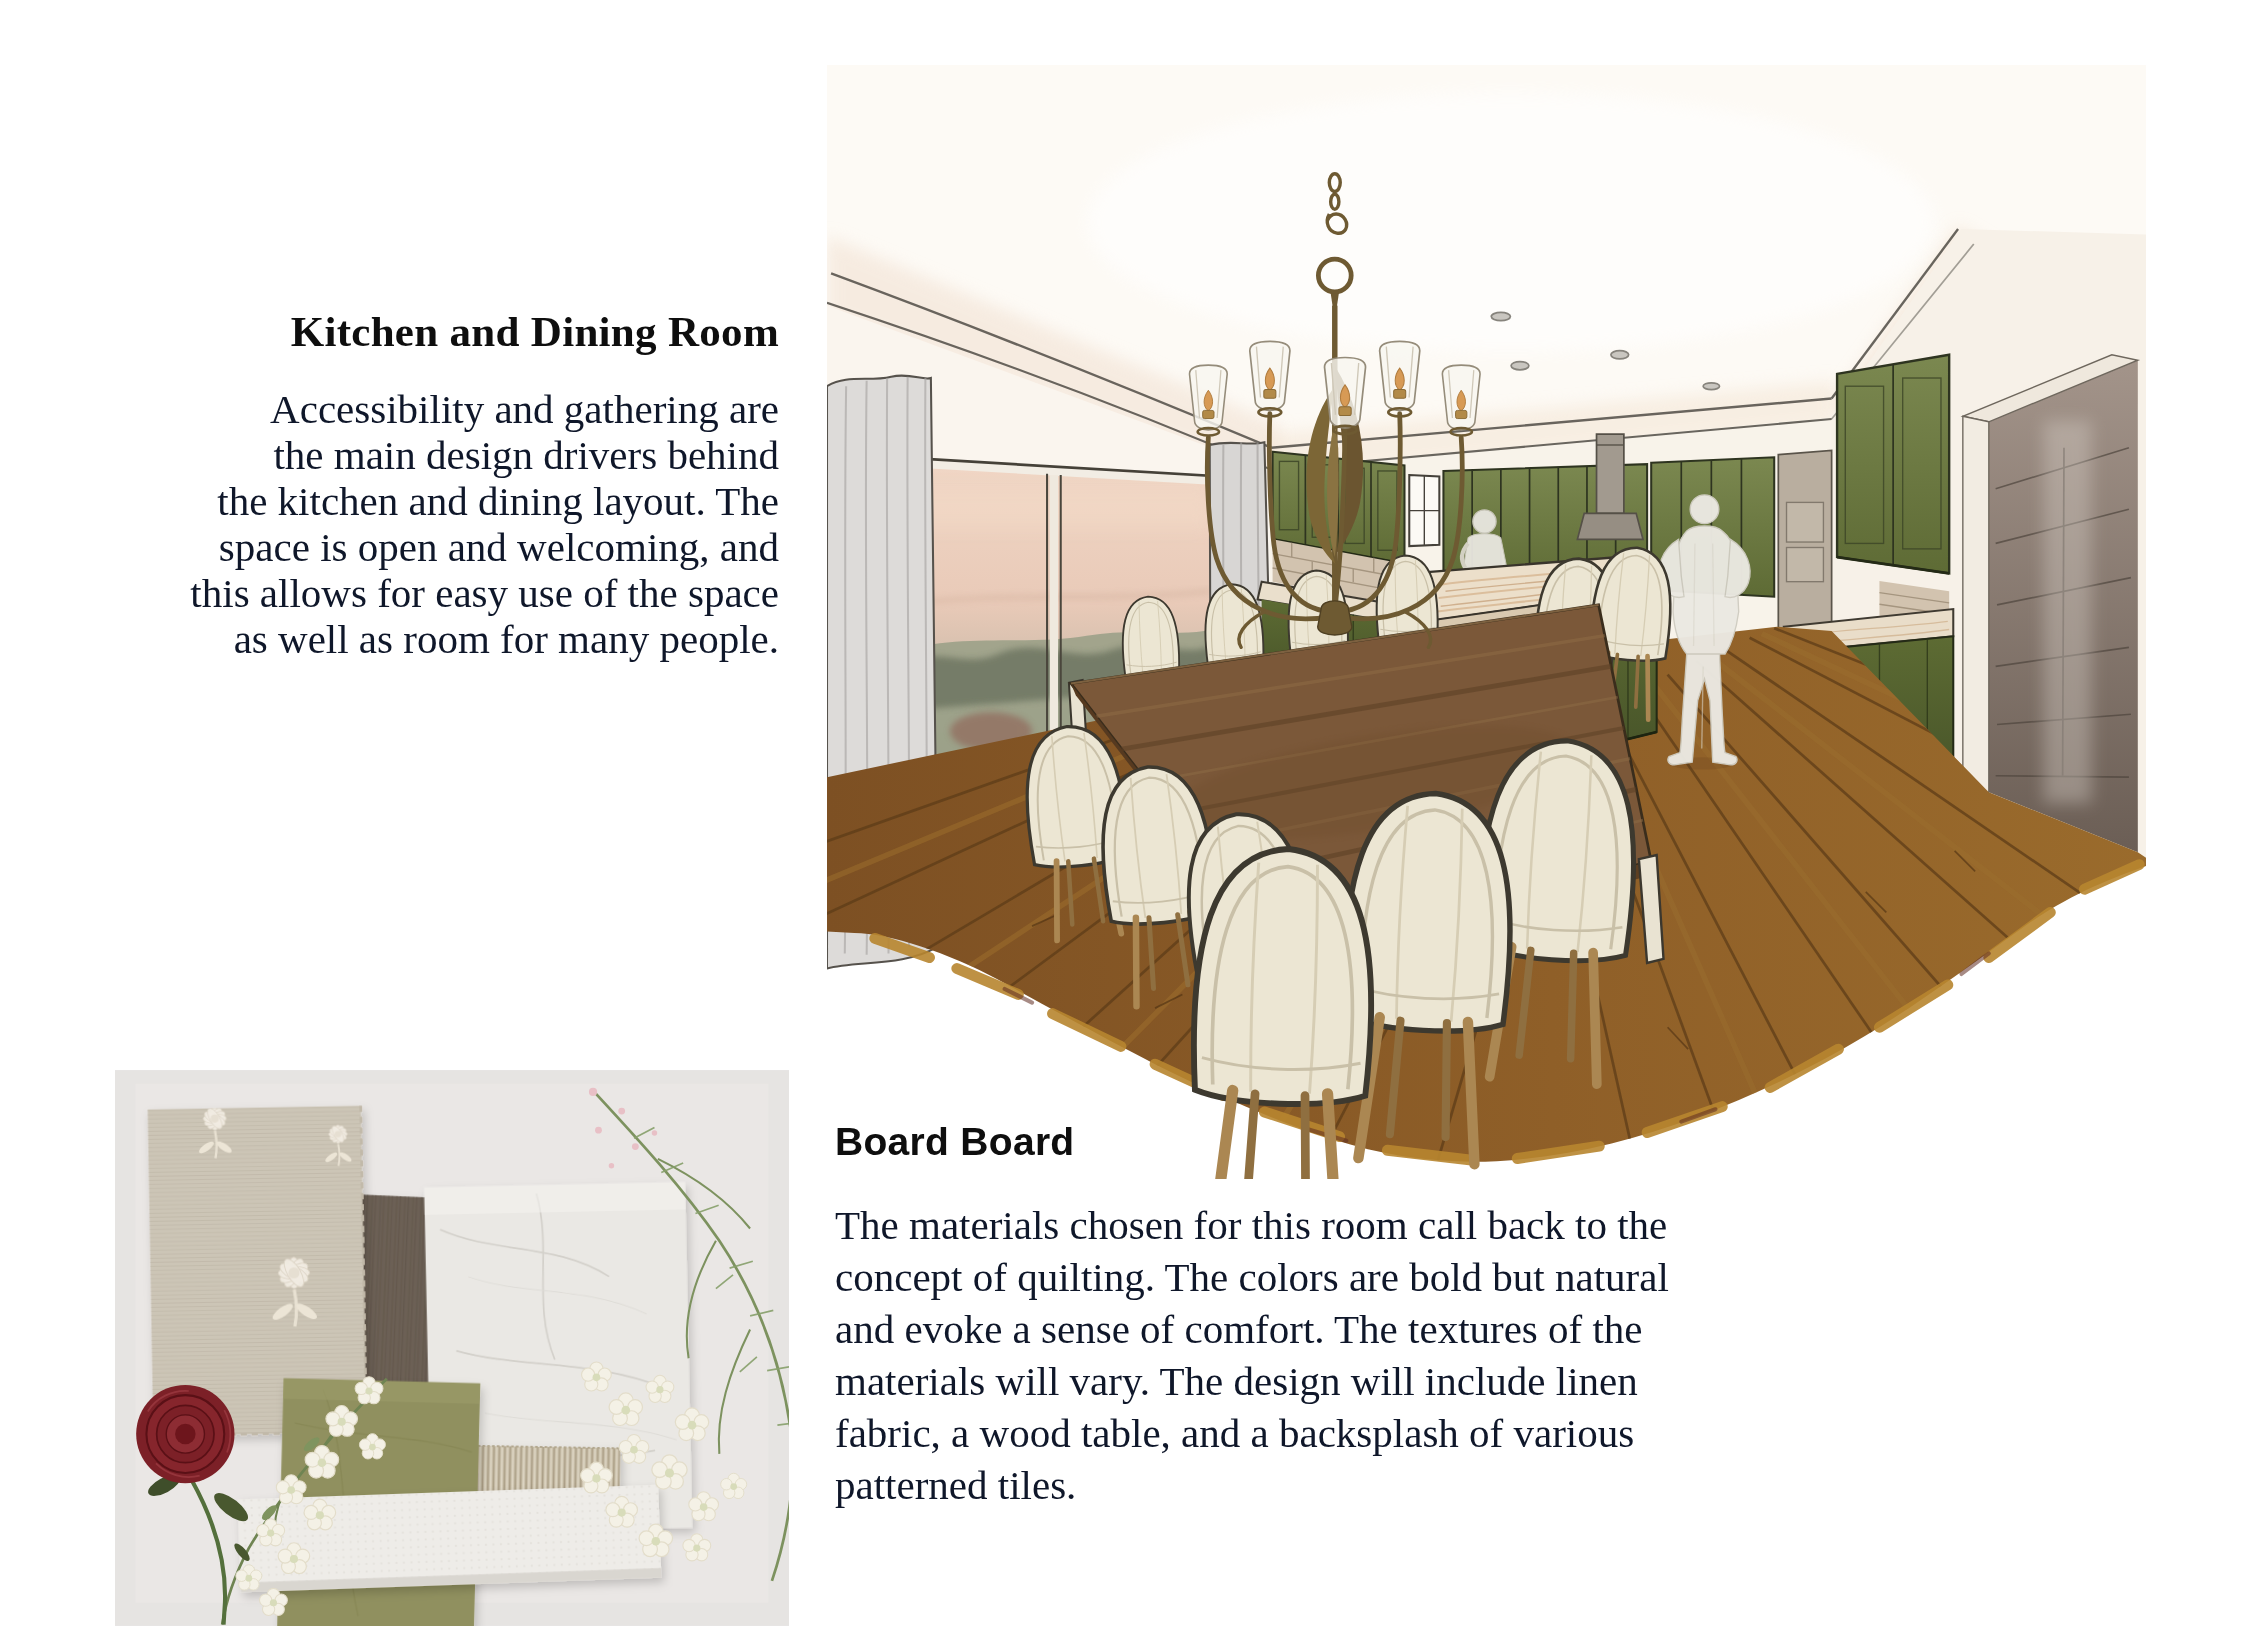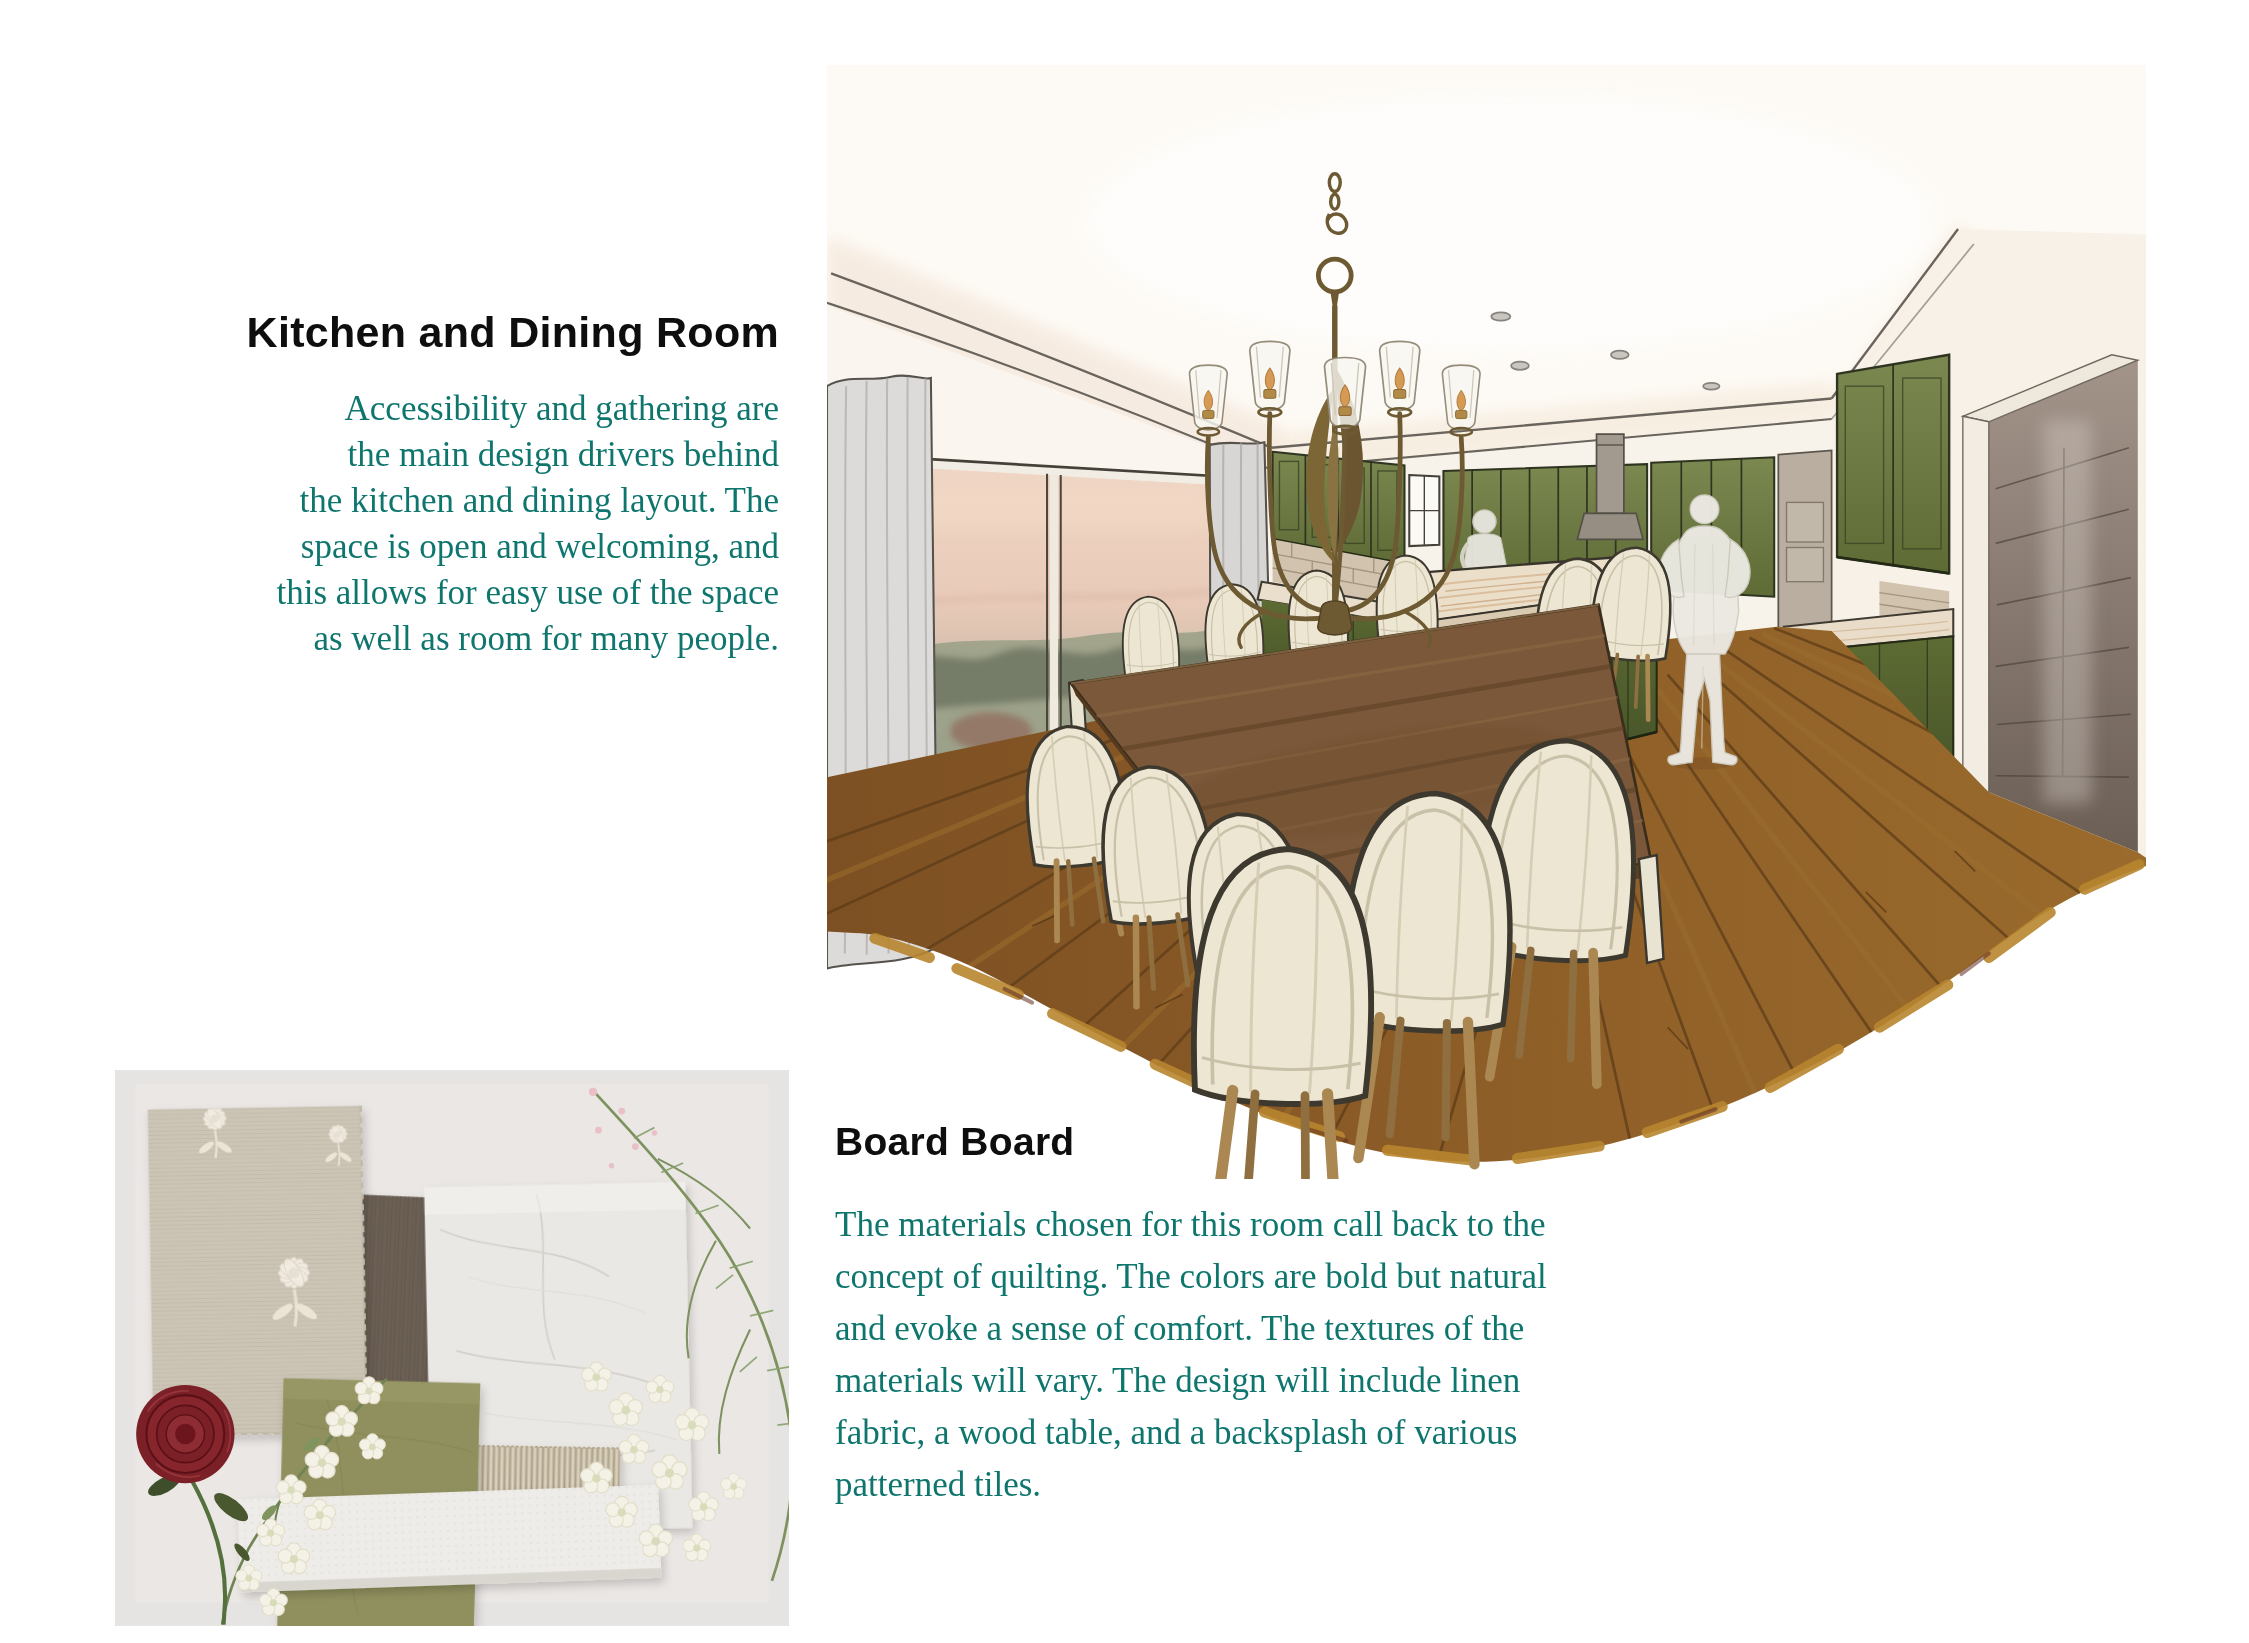--- a/index.html
+++ b/index.html
@@ -2,26 +2,26 @@
 <html style="font-size:11px"><head>
 <meta charset="utf-8">
 <style>
   html,body{margin:0;padding:0;}
   body{
     width:2250px;height:1644px;position:relative;background:#ffffff;
     font-family:"Liberation Sans",sans-serif;overflow:hidden;
   }
   .kitchen-text{position:absolute;left:163px;top:309px;width:616px;text-align:right;}
   .kitchen-text .sec-title{
-    font-family:Liberation Sans, sans-serif;font-weight:600;font-size:43px;line-height:1.08;
+    font-family:Liberation Serif, serif;font-weight:600;font-size:43px;line-height:1.08;
     letter-spacing:0.3px;color:#0e0e0e;margin:0 0 31px 0;
   }
   .body-copy{
-    font-family:"Liberation Serif",serif;font-weight:400;font-size:35px;line-height:46px;
-    color:#0f766e;margin:0;white-space:pre-line;
+    font-family:"Liberation Serif",serif;font-weight:400;font-size:41px;line-height:46px;
+    color:#0f172a;margin:0;white-space:pre-line;
   }
   .mood-text{position:absolute;left:835px;top:1121px;width:909px;text-align:left;}
   .mood-text .sec-title{
     font-family:"Liberation Sans",sans-serif;font-weight:600;font-size:39px;line-height:1.08;
     letter-spacing:0.3px;color:#0e0e0e;margin:0 0 36px 0;
   }
   .mood-text .body-copy{line-height:52px;}
   .illustration-wrap{position:absolute;left:827px;top:65px;width:1319px;height:1114px;}
   .photo-wrap{position:absolute;left:115px;top:1070px;width:674px;height:556px;}
   svg{display:block}

